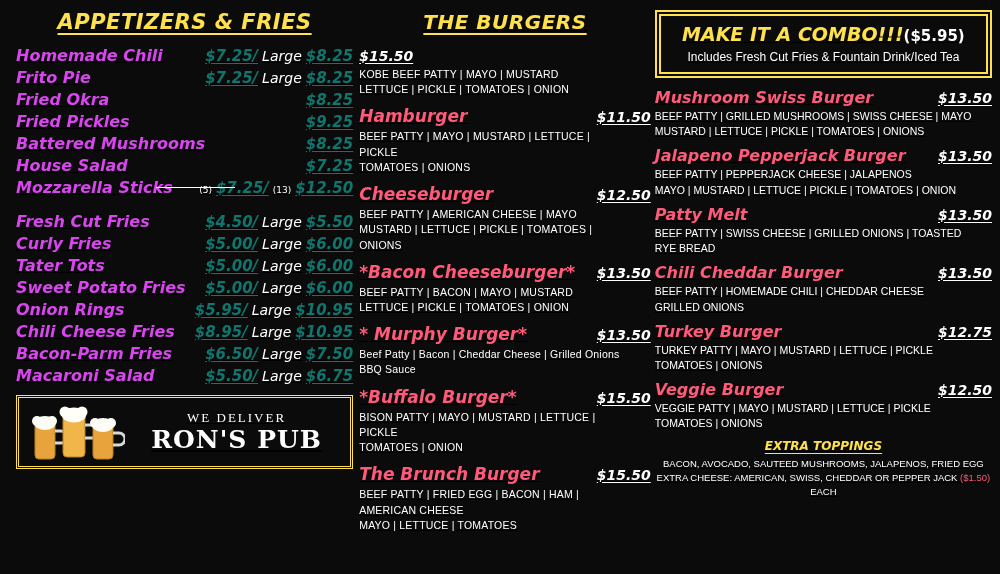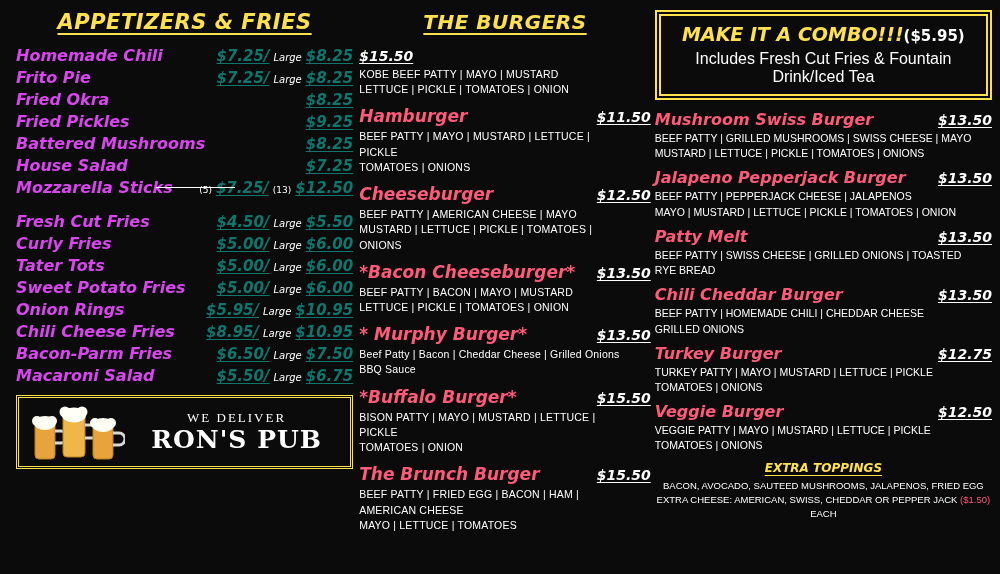--- a/index.html
+++ b/index.html
@@ -8,20 +8,21 @@
     background: #0b0b0b;
     font-family: "Liberation Sans", sans-serif;
     overflow: hidden;
   }
   #menu {
     position: relative;
     width: 1000px; height: 574px;
     background: #0b0b0b;
     display: flex;
     padding: 10px 8px 6px 8px;
+    text-decoration: underline;
   }
   .col { position: relative; }
   .col-left  { width: 348px; padding-left: 8px; }
   .col-mid   { width: 300px; padding-left: 6px; }
   .col-right { width: 344px; padding-left: 4px; }
 
   
   .section-title {
     font-family: "DejaVu Sans", sans-serif;
     font-weight: bold;
@@ -71,21 +72,21 @@
     font-weight: bold;
     font-style: italic;
     font-size: 15px;
     color: #0f766e;
     text-decoration: underline;
     text-underline-offset: 2px;
   }
   .size-tag {
     font-family: "DejaVu Sans", sans-serif;
     font-style: italic;
-    font-size: 10px;
+    font-size: 14px;
     color: #ffffff;
   }
   .spacer { height: 12px; }
 
   
   .mozz-row { position: relative; }
   .mozz-line {
     position: absolute;
     left: 140px; right: 118px; top: 9px;
     height: 1px; background: #ffffff;
@@ -174,21 +175,21 @@
     font-weight: bold; font-style: italic;
     font-size: 19px; color: #ffe14d;
   }
   .combo-price {
     font-family: "DejaVu Sans", sans-serif;
     font-weight: bold;
     font-size: 15px; color: #ffffff;
   }
   .combo-sub {
     font-family: "Liberation Sans", sans-serif;
-    font-size: 16px; color: #ffffff; margin-top: 5px;
+    font-size: 12px; color: #ffffff; margin-top: 5px;
   }
 
   
   .rburger { margin-bottom: 7px; }
   .rburger-head {
     display: flex; align-items: baseline; justify-content: space-between;
   }
   .rburger-name {
     font-family: "DejaVu Sans", sans-serif;
     font-style: italic; font-weight: bold;

